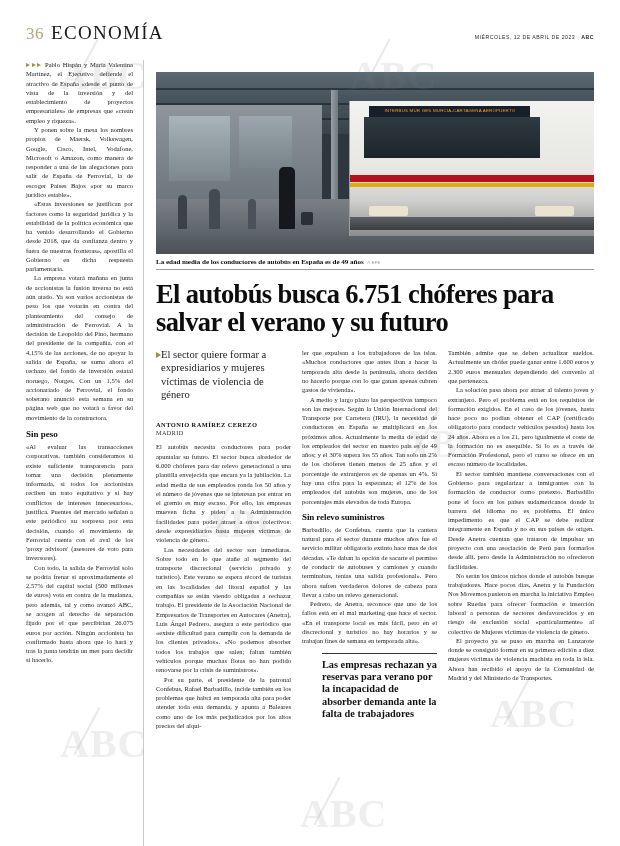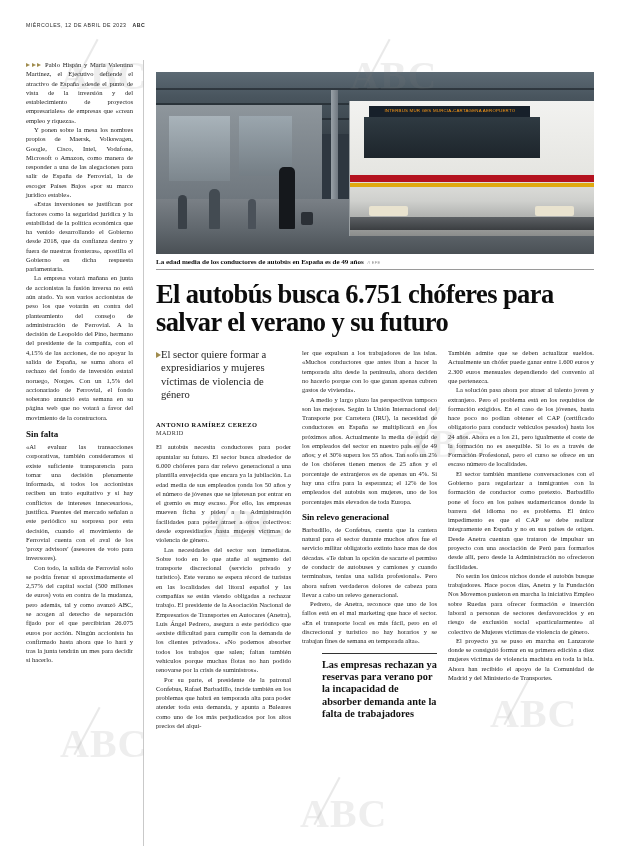--- a/index.html
+++ b/index.html
@@ -329,40 +329,44 @@
     margin: 7px 0 3px 0;
     color: #0f0f0f;
   }
 </style>
 </head>
 <body>
 
 <div class="page">
 
   <div class="masthead">
+    <div class="masthead-left">
+      <span class="folio">36</span>
+      <span class="section-name">ECONOMÍA</span>
+    </div>
     <div class="masthead-right">
       <span>MIÉRCOLES, 12 DE ABRIL DE 2023</span>
       <span class="brand">ABC</span>
     </div>
   </div>
 
   <div class="content">
 
     <div class="rail">
       <div class="body-col">
         <p class="lead"><span class="rail-arrows">
               <i></i>
               <i></i>
               <i></i>
             </span><span>Pablo Hispán y María Valentina Martínez, el Ejecutivo defiende el atractivo de España «desde el punto de vista de la inversión y del establecimiento de proyectos empresariales» de empresas que «crean empleo y riqueza».</span></p>
         <p>Y ponen sobre la mesa los nombres propios de Maersk, Volkswagen, Google, Cisco, Intel, Vodafone, Microsoft o Amazon, como manera de responder a una de las alegaciones para salir de España de Ferrovial, la de escoger Países Bajos «por su marco jurídico estable».</p>
         <p>«Estas inversiones se justifican por factores como la seguridad jurídica y la estabilidad de la política económica que ha venido desarrollando el Gobierno desde 2018, que da confianza dentro y fuera de nuestras fronteras», apostilla el Gobierno en dicha respuesta parlamentaria.</p>
         <p>La empresa votará mañana en junta de accionistas la fusión inversa no está aún atado. Ya son varios accionistas de peso los que votarán en contra del planteamiento del consejo de administración de Ferrovial. A la decisión de Leopoldo del Pino, hermano del presidente de la compañía, con el 4,15% de las acciones, de no apoyar la salida de España, se suma ahora el rechazo del fondo de inversión estatal noruego, Norges. Con un 1,5% del accionariado de Ferrovial, el fondo soberano anunció esta semana en su página web que no votará a favor del movimiento de la constructora.</p>
       </div>
-      <div class="rail-subsec">Sin falta</div>
+      <div class="rail-subsec">Sin peso</div>
       <div class="body-col">
         <p class="first">«Al evaluar las transacciones corporativas, también consideramos si existe suficiente transparencia para tomar una decisión plenamente informada, si todos los accionistas reciben un trato equitativo y si hay conflictos de intereses innecesarios», justifica. Puentes del mercado señalan a este periódico su sorpresa por esta decisión, cuando el movimiento de Ferrovial cuenta con el aval de los 'proxy advisors' (asesores de voto para inversores).</p>
         <p>Con todo, la salida de Ferrovial solo se podría frenar si aproximadamente el 2,57% del capital social (500 millones de euros) vota en contra de la mudanza, pero además, tal y como avanzó ABC, se acogen al derecho de separación fijado por el que percibirían 26.075 euros por acción. Ningún accionista ha confirmado hasta ahora que lo hará y tras la junta tendrán un mes para decidir si hacerlo.</p>
       </div>
     </div>
 
     <div class="zone">
 
       <div class="photo-wrap">
         <div class="photo">
@@ -413,21 +417,21 @@
             <p>Las necesidades del sector son inmediatas. Sobre todo en lo que atañe al segmento del transporte discrecional (servicio privado y turístico). Este verano se espera récord de turistas en las localidades del litoral español y las compañías se están viendo obligadas a rechazar trabajo. El presidente de la Asociación Nacional de Empresarios de Transportes en Autocares (Anetra), Luis Ángel Pedrero, asegura a este periódico que «existe dificultad para cumplir con la demanda de los clientes privados». «No podemos absorber todos los trabajos que salen; faltan también vehículos porque muchas flotas no han podido renovarse por la crisis de suministros».</p>
             <p>Por su parte, el presidente de la patronal Confebus, Rafael Barbadillo, incide también en los problemas que habrá en temporada alta para poder atender toda esta demanda, y apunta a Baleares como uno de los más perjudicados por los altos precios del alqui-</p>
           </div>
         </div>
 
         <div class="col c2">
           <div class="body-col">
             <p class="first">ler que expulsan a los trabajadores de las islas. «Muchos conductores que antes iban a hacer la temporada alta desde la península, ahora deciden no hacerlo porque con lo que ganan apenas cubren gastos de vivienda».</p>
             <p>A medio y largo plazo las perspectivas tampoco son las mejores. Según la Unión Internacional del Transporte por Carretera (IRU), la necesidad de conductores en España se multiplicará en los próximos años. Actualmente la media de edad de los empleados del sector en nuestro país es de 49 años; y el 30% supera los 55 años. Tan solo un 2% de los chóferes tienen menos de 25 años y el porcentaje de extranjeros es de apenas un 4%. Si hay una cifra para la esperanza; el 12% de los empleados del autobús son mujeres, uno de los porcentajes más elevados de toda Europa.</p>
           </div>
-          <div class="subsec">Sin relevo generacional</div>
+          <div class="subsec">Sin relevo suministros</div>
           <div class="body-col">
             <p class="first">Barbadillo, de Confebus, cuenta que la cantera natural para el sector durante muchos años fue el servicio militar obligatorio extinto hace mas de dos décadas. «Te daban la opción de sacarte el permiso de conducir de autobuses y camiones y cuando terminabas, tenías una salida profesional». Pero ahora sufren verdaderos dolores de cabeza para llevar a cabo un relevo generacional.</p>
             <p>Pedrero, de Anetra, reconoce que uno de los fallos está en el mal marketing que hace el sector. «En el transporte local es más fácil, pero en el discrecional y turístico no hay horarios y se trabajan fines de semana en temporada alta».</p>
           </div>
           <div class="pullbox">
             <div class="pullbox-title">Las empresas rechazan ya reservas para verano por la incapacidad de absorber demanda ante la falta de trabajadores</div>
           </div>
         </div>
 
         <div class="col c3">

